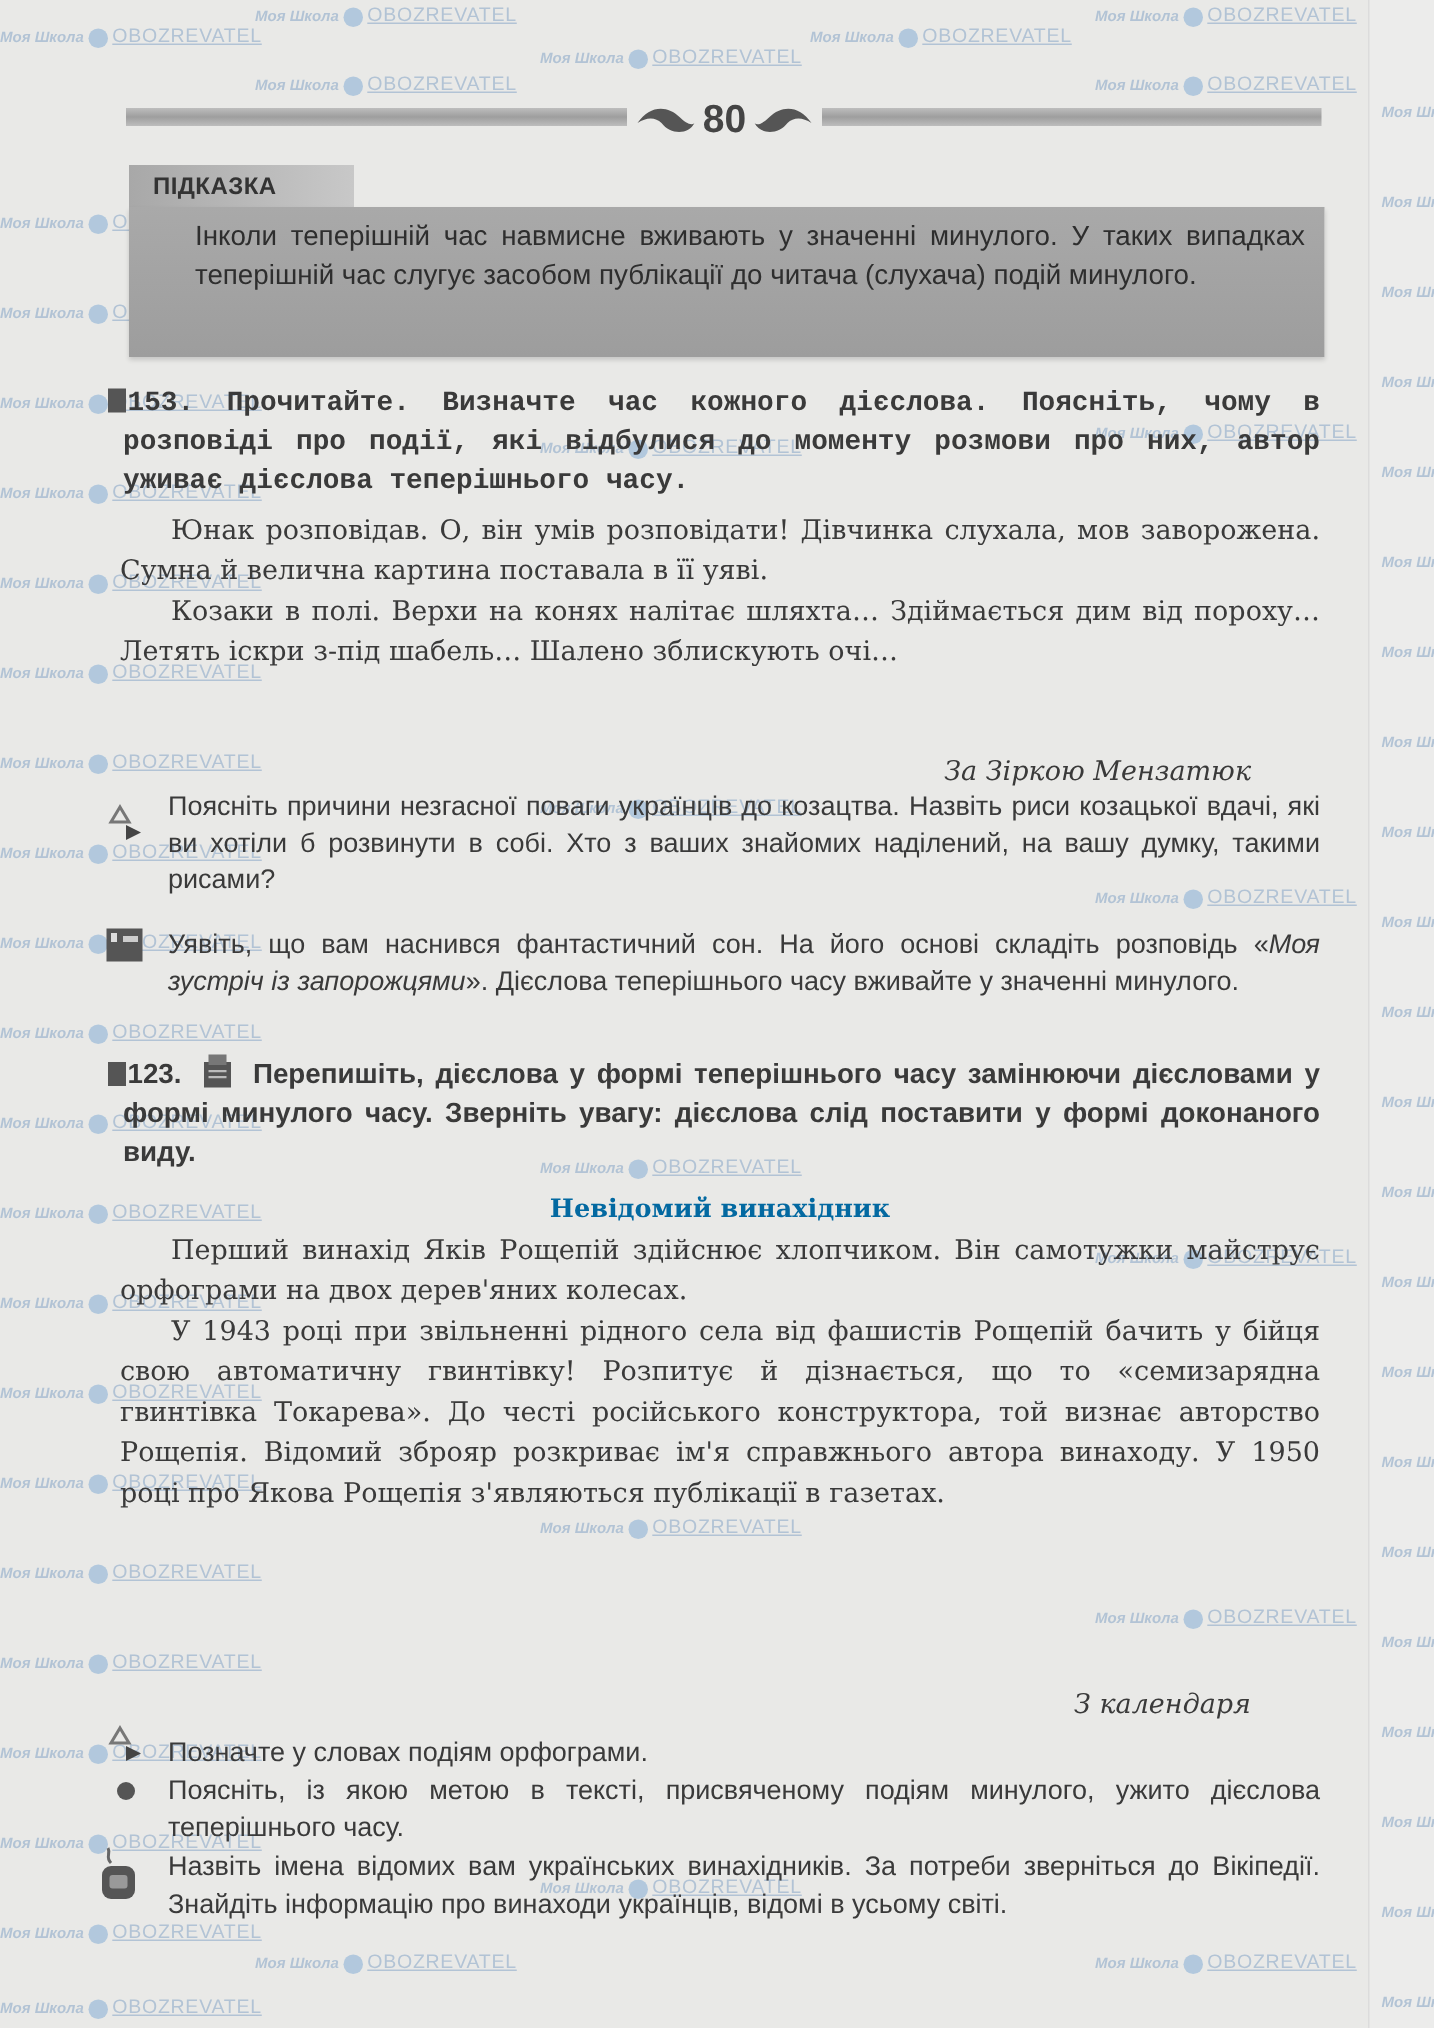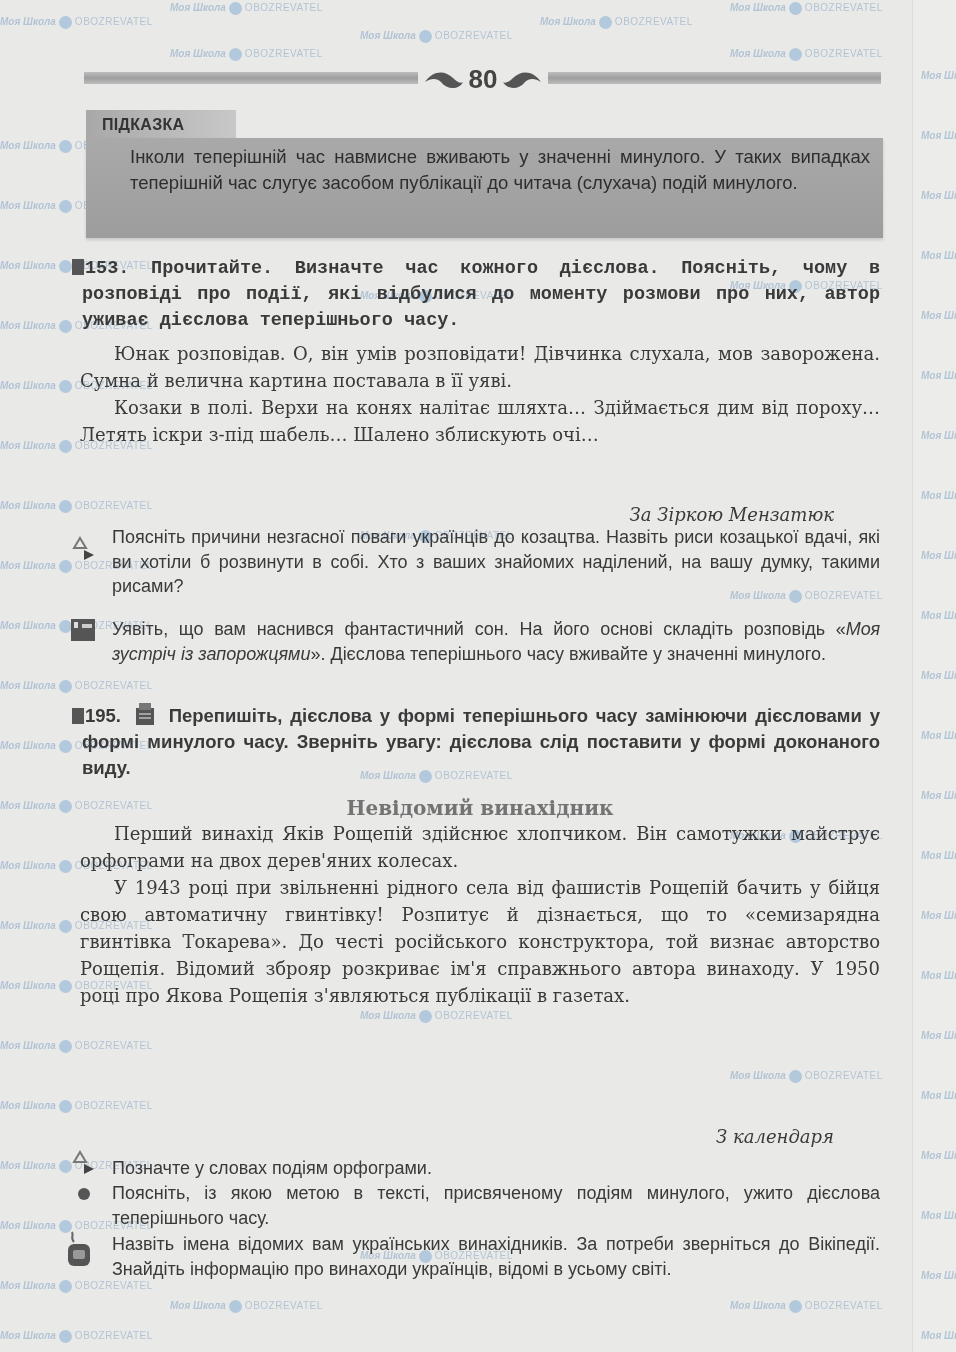--- a/index.html
+++ b/index.html
@@ -14,21 +14,21 @@
   }
   .right-strip {
     position:absolute; left:912px; top:0; width:44px; height:1352px;
     background:#ececeb; border-left:1px solid #dcdcdc;
   }
   .wm {
     position:absolute; font-family:"Liberation Sans", sans-serif; font-style:italic; font-weight:bold;
     font-size:10px; color:#a9bdd2; white-space:nowrap; pointer-events:none; opacity:.85;
   }
   .wm .c { display:inline-block; width:13px; height:13px; border-radius:50%; background:#a9c3dc; vertical-align:middle; margin:0 3px; }
-  .wm .o { font-style:normal; font-weight:normal; font-size:10px; letter-spacing:.5px; }
+  .wm .o { font-style:normal; font-weight:normal; font-size:13px; letter-spacing:.5px;text-decoration:underline; }
 
   .header-bar {
     position:absolute; left:84px; top:72px; width:797px; height:12px;
     background:linear-gradient(to bottom,#bdbdbd,#9e9e9e,#bdbdbd);
   }
   .page-num-wrap {
     position:absolute; left:418px; top:62px; width:130px; height:34px;
     background:#e9e9e7; display:flex; align-items:center; justify-content:center; gap:6px;
   }
   .page-num { font-family:"Liberation Sans", sans-serif; font-weight:bold; font-size:26px; color:#444; }
@@ -64,21 +64,21 @@
   .serif {
     position:absolute; left:80px; width:800px;
     font-family:"DejaVu Serif", serif; font-size:18px; line-height:27px; color:#3a3a3a; text-align:justify;
   }
   .serif p { margin:0; text-indent:34px; }
   .attrib {
     position:absolute; right:78px; font-family:"DejaVu Serif", serif; font-style:italic; font-size:18px; color:#3a3a3a;
   }
   .center-title {
     position:absolute; left:80px; width:800px; text-align:center;
-    font-family:"DejaVu Serif", serif; font-weight:bold; font-size:20px; color:#737373;
+    font-family:"DejaVu Serif", serif; font-weight:bold; font-size:17px; color:#0369a1;
   }
   .qa {
     position:absolute; left:112px; width:768px;
     font-family:"Liberation Sans", sans-serif; font-size:18px; line-height:24.5px; color:#3a3a3a; text-align:justify;
   }
   .qa i { font-style:italic; }
   .icon { position:absolute; }
 </style>
 </head>
 <body>
@@ -163,21 +163,21 @@
   <div class="qa" style="top:525px;">Поясніть причини незгасної поваги українців до козацтва. Назвіть риси козацької вдачі, які ви хотіли б розвинути в собі. Хто з ваших знайомих наділений, на вашу думку, такими рисами?</div>
 
   <svg class="icon" style="left:70px;top:618px;" width="26" height="24" viewBox="0 0 26 24">
     <rect x="1" y="1" width="24" height="22" fill="#555"></rect>
     <rect x="4" y="4" width="4" height="6" fill="#ddd"></rect>
     <rect x="12" y="6" width="10" height="4" fill="#ccc"></rect>
   </svg>
   <div class="qa" style="top:617px;"><span>Уявіть, що вам наснився фантастичний сон. На його основі складіть розповідь «</span><i>Моя зустріч із запорожцями</i><span>». Дієслова теперішнього часу вживайте у значенні минулого.</span></div>
 
   <div class="task" style="top:702px;">
-    <span class="task-marker"></span><span>195.</span>
+    <span class="task-marker"></span><span>123.</span>
     <svg width="24" height="24" viewBox="0 0 24 24" style="vertical-align:-4px;margin:0 4px;">
       <rect x="3" y="6" width="18" height="17" fill="#555"></rect>
       <rect x="6" y="1" width="12" height="7" fill="#777"></rect>
       <path d="M6 12 L18 12 M6 16 L18 16" stroke="#bbb" stroke-width="1.5"></path>
     </svg>
     <span>Перепишіть, дієслова у формі теперішнього часу замінюючи дієсловами у формі минулого часу. Зверніть увагу: дієслова слід поставити у формі доконаного виду.</span>
   </div>
 
   <div class="center-title" style="top:796px;">Невідомий винахідник</div>
 

